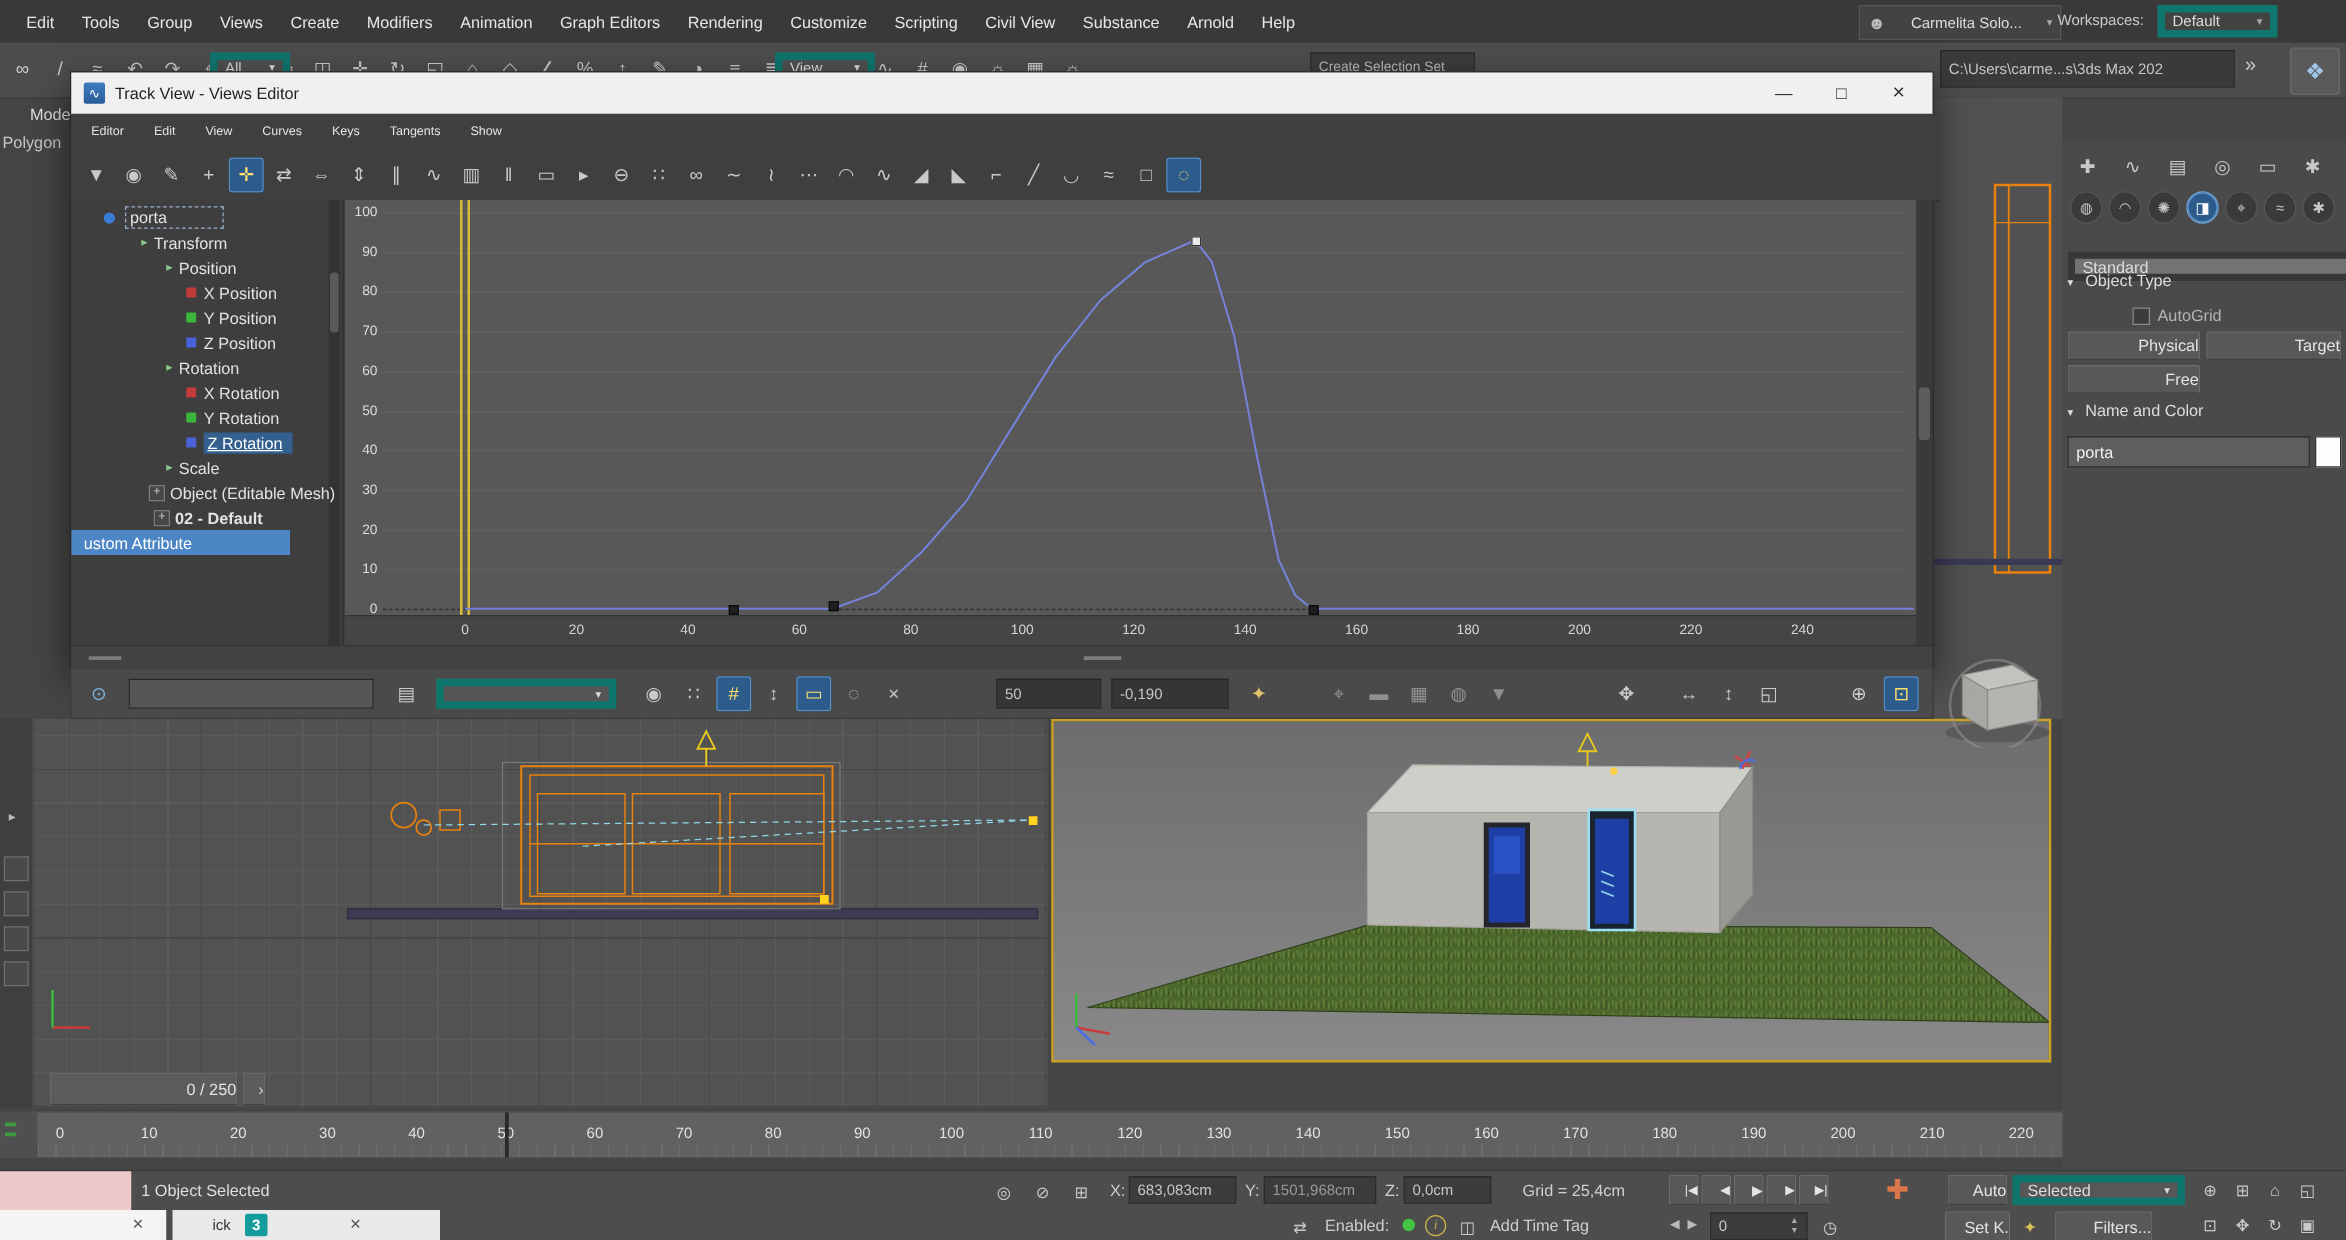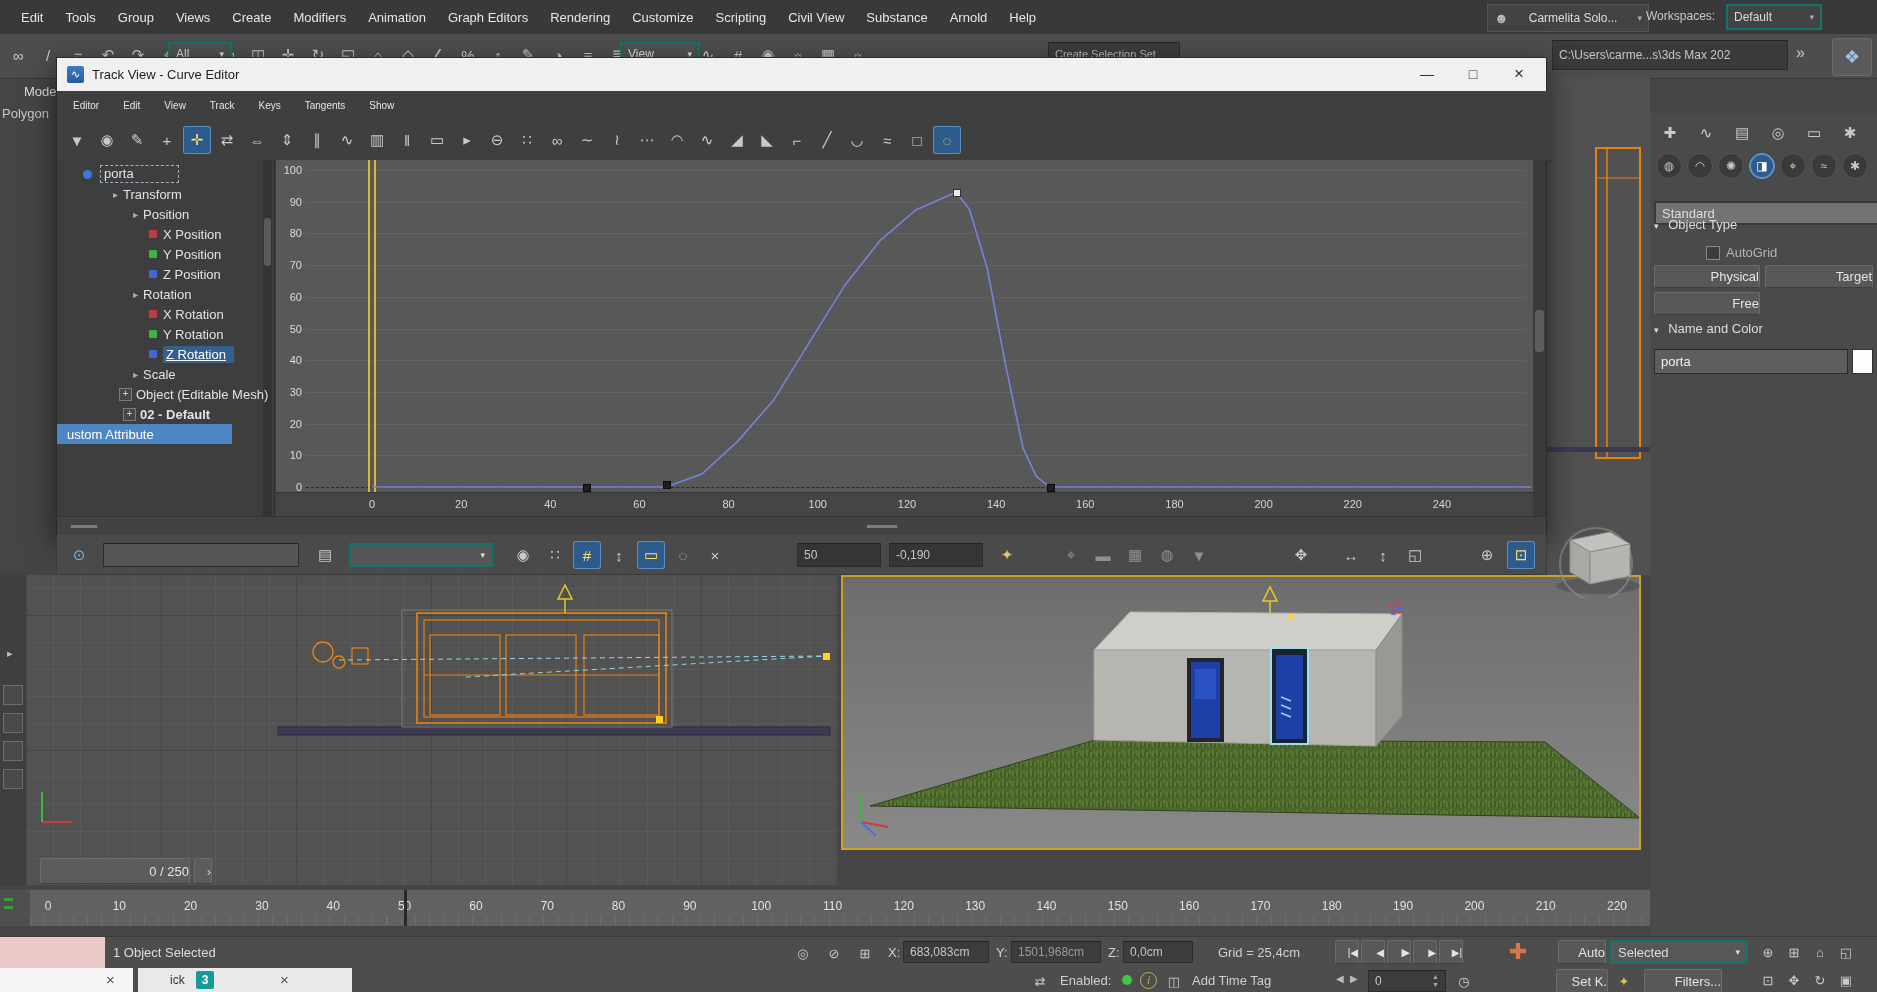--- a/index.html
+++ b/index.html
@@ -10,21 +10,21 @@
   .icon{display:inline-flex;align-items:center;justify-content:center;width:28px;height:28px;
         color:#c9c9c9;font-size:15px;border-radius:3px;flex:0 0 auto}
   .icon.small{width:24px;height:24px;font-size:13px}
   .icon.active{background:#2d5c8c;box-shadow:inset 0 0 0 1px #5b8ec2;color:#ffdf6b}
   .icon.round{border-radius:50%;background:#3a3a3a;border:1px solid #555;width:24px;height:24px;font-size:12px}
   .icon.round.active{background:#2d5c8c;border-color:#6fa3d8;color:#fff}
   .field{background:#3c3c3c;border:1px solid #2c2c2c;border-top-color:#242424;color:#c6c6c6;
          font-size:12px;display:flex;align-items:center;padding:0 6px;box-sizing:border-box}
   .btn{background:#585858;border:1px solid #6b6b6b;border-bottom-color:#404040;color:#e4e4e4;
        font-size:13px;display:flex;align-items:center;justify-content:flex-end;border-radius:2px;box-sizing:border-box}
-  .ddown{background:#505050;border:2px solid #0f766e;color:#dcdcdc;font-size:12px;display:flex;
+  .ddown{background:#505050;border:6px solid #0f766e;color:#dcdcdc;font-size:12px;display:flex;
          align-items:center;padding:0 6px;justify-content:space-between;box-sizing:border-box}
   .mitem{padding:0 11px;height:34px;display:flex;align-items:center;color:#e6e6e6;font-size:13px;white-space:nowrap}
   .tvmitem{padding:0 12px;height:29px;display:flex;align-items:center;color:#e4e4e4;font-size:10px}
   .trow{position:absolute;height:20px;display:flex;align-items:center;font-size:13px;color:#e2e2e2;white-space:nowrap}
   .axis{width:8px;height:8px;margin-right:6px;border-radius:1px;flex:0 0 auto}
   .plusbox{color:#cfcfcf;font-size:10px;margin-right:4px;border:1px solid #7b7b7b;width:11px;height:11px;
            line-height:10px;text-align:center;background:#474747;flex:0 0 auto}
   .gl{position:absolute;left:30px;right:8px;height:1px;background:#626262}
   .glabel{position:absolute;font-size:11px;color:#dcdcdc;width:24px;text-align:right;left:2px}
   .xlabel{position:absolute;font-size:11px;color:#d6d6d6;transform:translateX(-50%);top:5px}
@@ -249,33 +249,33 @@
     <div class="abs" style="left:30px;right:0;top:26px;height:9px;background:repeating-linear-gradient(90deg,#6e6e6e 0,#6e6e6e 1px,transparent 1px,transparent 14.26px)"></div>
     <div id="trackbar-caret" class="abs" style="top: 0px; width: 3px; height: 36px; background: rgb(42, 42, 42); left: 403.6px;"></div>
   </div>
 
   <div class="abs" style="left:56px;top:57px;width:1491px;height:478px;background:#3f3f3f;z-index:20;
               box-shadow:0 10px 28px rgba(0,0,0,0.55);border:1px solid #2a2a2a;box-sizing:border-box">
 
     <div class="abs row" style="left:0;top:0;width:1489px;height:33px;background:#f0f0f0;border-bottom:1px solid #c9c9c9">
       <span style="margin:0 8px 0 10px;width:17px;height:17px;background:linear-gradient(#3d7dc2,#2a5c96);color:#fff;
                    display:inline-flex;align-items:center;justify-content:center;font-size:11px;border-radius:2px">∿</span>
-      <span style="color:#222;font-size:13px">Track View - Curve Editor</span>
+      <span style="color:#222;font-size:13px">Track View - Views Editor</span>
       <div class="abs row" style="right:4px;top:0">
         <span class="winbtn">—</span>
         <span class="winbtn">□</span>
         <span class="winbtn" style="font-size:17px">×</span>
       </div>
     </div>
 
     <div id="tv-menu" class="abs row" style="left:0;top:33px;width:1489px;height:29px;background:#3f3f3f;padding-left:4px">
         <div class="tvmitem">Editor</div>
         <div class="tvmitem">Edit</div>
         <div class="tvmitem">View</div>
-        <div class="tvmitem">Track</div>
+        <div class="tvmitem">Curves</div>
         <div class="tvmitem">Keys</div>
         <div class="tvmitem">Tangents</div>
         <div class="tvmitem">Show</div>
       </div>
 
     <div class="abs row" style="left:0;top:62px;width:1489px;height:40px;background:#3f3f3f;border-bottom:1px solid #323232;padding-left:6px;gap:2px">
         <span class="icon">▼</span>
         <span class="icon">◉</span>
         <span class="icon">✎</span>
         <span class="icon">+</span>

